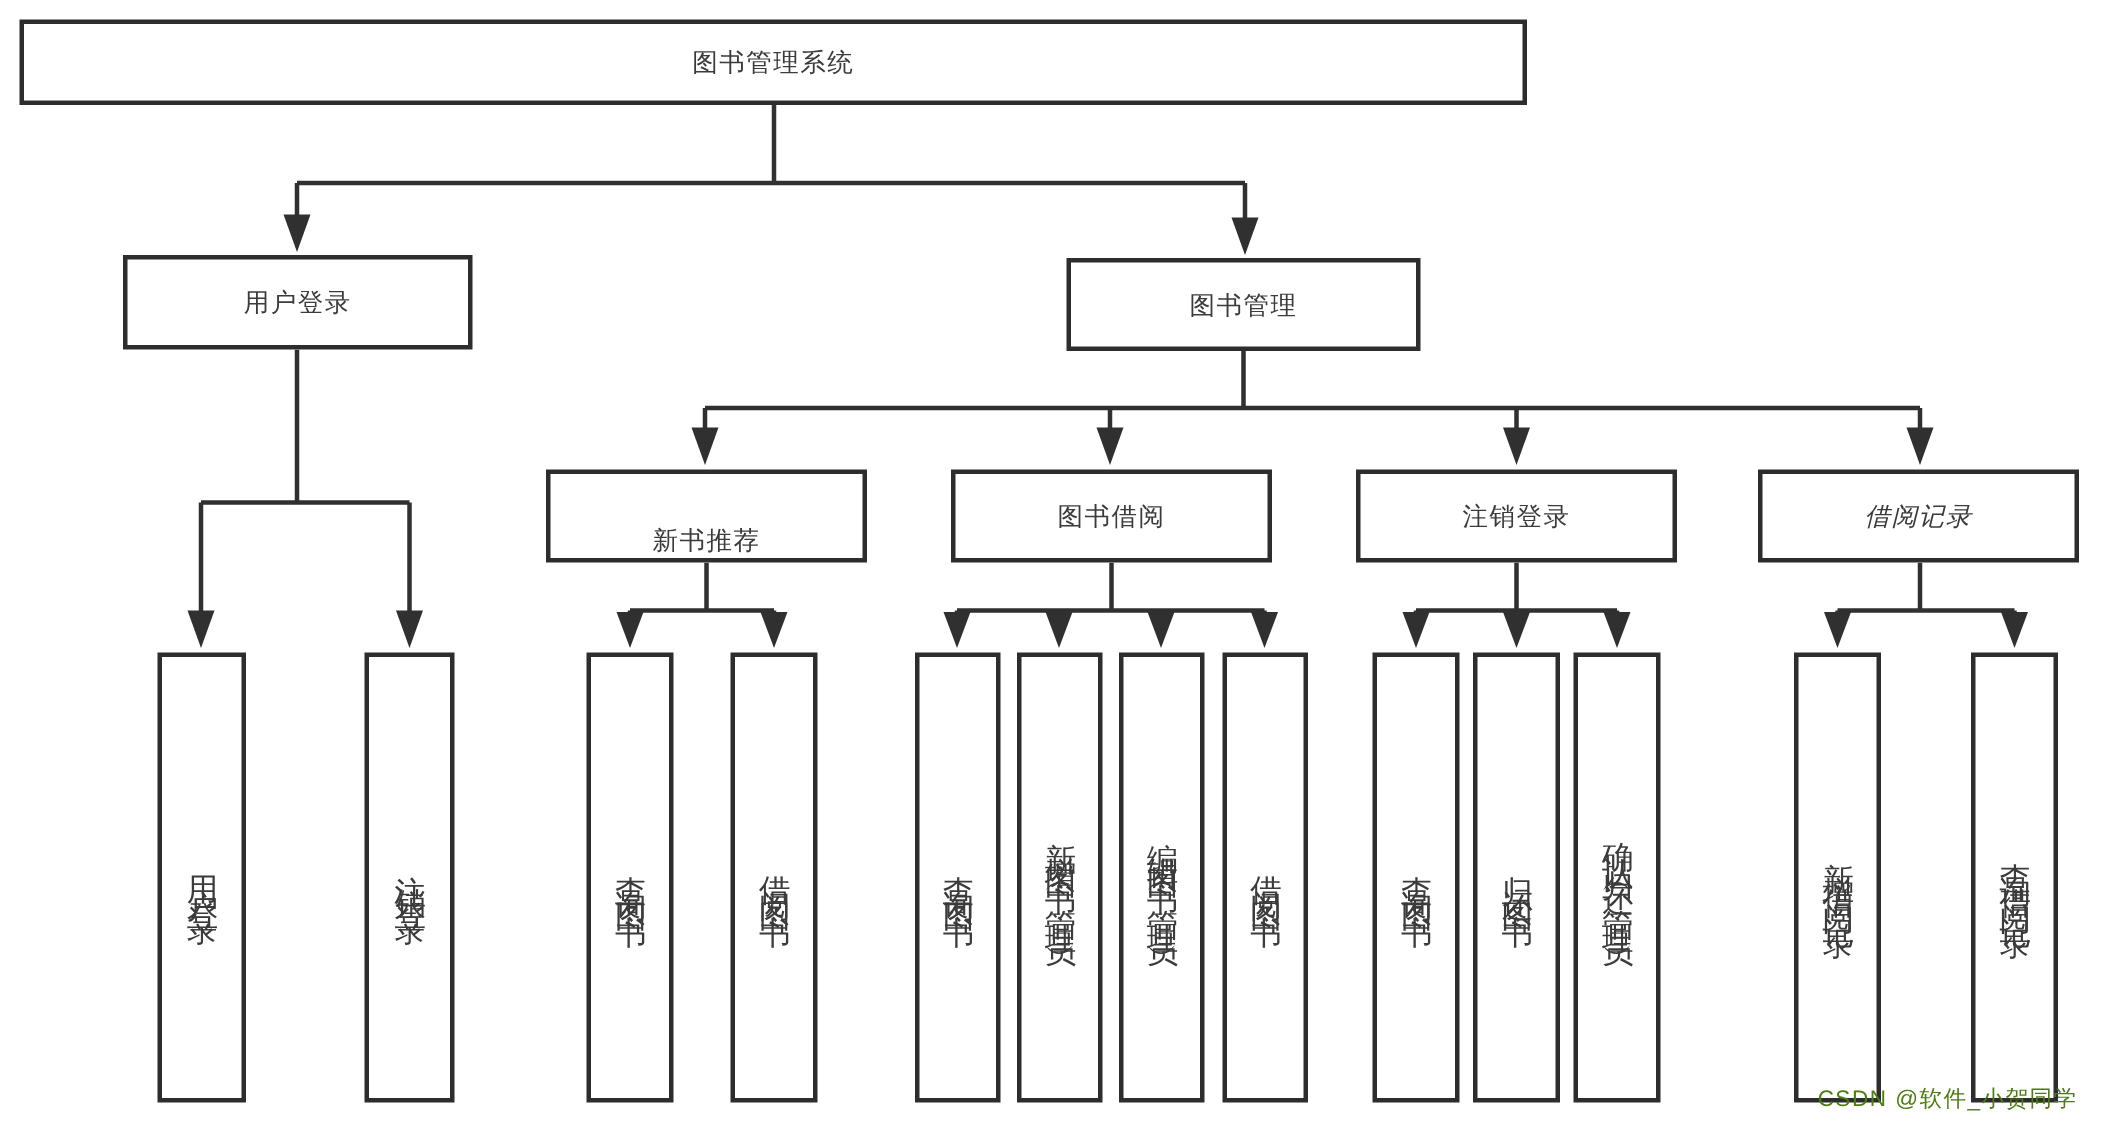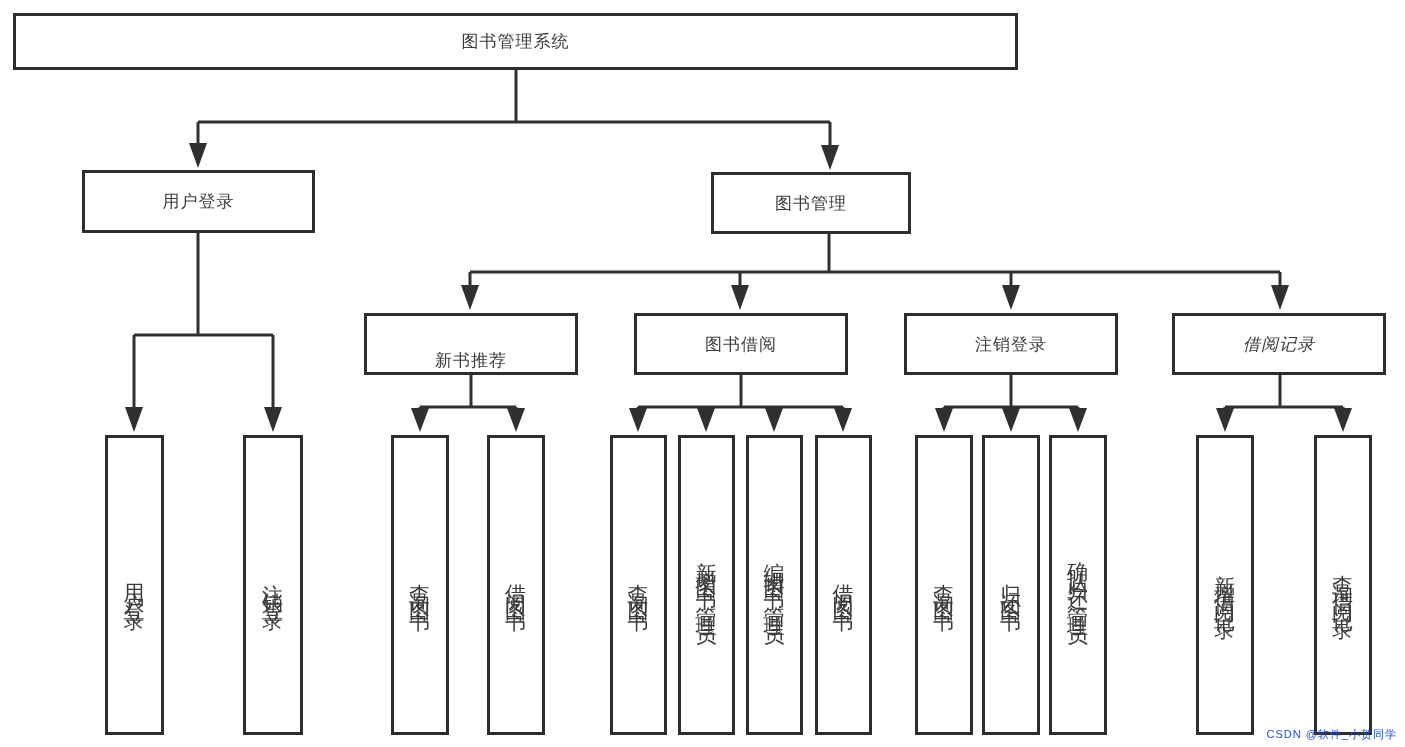--- a/index.html
+++ b/index.html
@@ -51,45 +51,45 @@
     writing-mode: vertical-rl;
     text-orientation: mixed;
     font-size: 21px;
     letter-spacing: 9px;
     line-height: 1;
     white-space: nowrap;
   }
   
   .n-root            { left: 13px;   top: 13px;  width: 1005px; height: 57px; }
   .n-user-login      { left: 82px;   top: 170px; width: 233px;  height: 63px; }
-  .n-book-management { left: 711px;  top: 172px; width: 200px;  height: 62px; }
+  .n-book-management { left: 711px;  top: 172px; width: 236px;  height: 62px; }
   .n-new-book        { left: 364px;  top: 313px; width: 214px;  height: 62px; align-items: flex-end; }
   .n-book-borrow     { left: 634px;  top: 313px; width: 214px;  height: 62px; }
   .n-current-borrow  { left: 904px;  top: 313px; width: 214px;  height: 62px; }
   .n-borrow-record   { left: 1172px; top: 313px; width: 214px;  height: 62px; font-style: italic; }
   .leaf              { top: 435px;   height: 300px; }
   .n-login-leaf      { left: 105px;  width: 59px; }
   .n-logout-leaf     { left: 243px;  width: 60px; }
   .n-rec-query       { left: 391px;  width: 58px; }
   .n-rec-borrow      { left: 487px;  width: 58px; }
   .n-bb-query        { left: 610px;  width: 57px; }
   .n-bb-add          { left: 678px;  width: 57px; }
   .n-bb-edit         { left: 746px;  width: 57px; }
   .n-bb-borrow       { left: 815px;  width: 57px; }
   .n-cb-query        { left: 915px;  width: 58px; }
   .n-cb-return       { left: 982px;  width: 58px; }
   .n-cb-confirm      { left: 1049px; width: 58px; }
   .n-br-add          { left: 1196px; width: 58px; }
   .n-br-query        { left: 1314px; width: 58px; }
   .watermark {
     position: absolute;
-    right: 8px;
+    right: 20px;
     bottom: 5px;
-    font-size: 11px;
-    color: #1d4ed8;
+    font-size: 15px;
+    color: #4d7c0f;
     letter-spacing: 1px;
     white-space: nowrap;
   }
 </style>
 </head>
 <body>
 
 <div class="canvas">
 
   <svg class="connectors" viewBox="0 0 1405 747">

